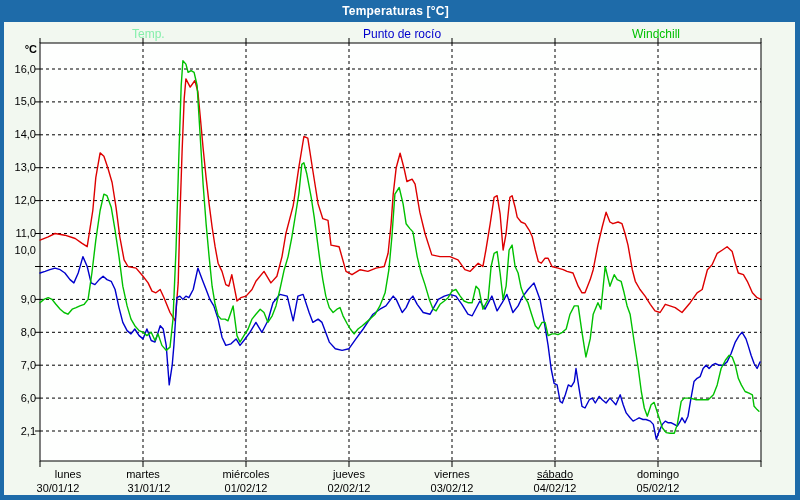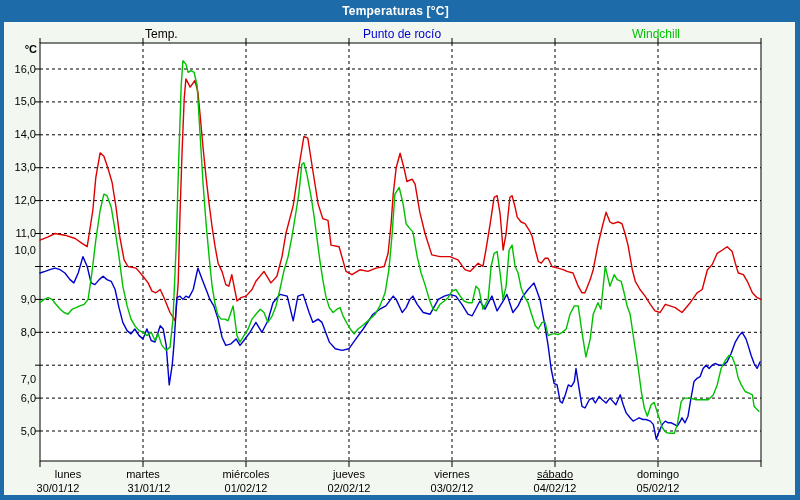--- a/index.html
+++ b/index.html
@@ -21,21 +21,21 @@
 <body>
 
 <div class="window">
   <div class="content"></div>
 
   <div class="titlebar">
     <span>Temperaturas [°C]</span>
   </div>
 
   <div>
-    <span class="legend-item" style="left: 145px; color: #000000;">Temp.</span>
+    <span class="legend-item" style="left: 132px; color: #86efac;">Temp.</span>
     <span class="legend-item" style="left: 363px; color: rgb(0, 0, 204);">Punto de rocío</span>
     <span class="legend-item" style="left: 632px; color: rgb(0, 192, 0);">Windchill</span>
   </div>
 
   <div class="yunit">°C</div>
 
   <svg id="chart-svg" viewBox="0 0 800 500">
       <rect x="40" y="43" width="721" height="418" fill="#fefffe" stroke="#000" stroke-width="1"></rect>
       <line x1="40" y1="69.0" x2="761" y2="69.0" stroke="#000" stroke-width="1" stroke-dasharray="3 3"></line>
       <line x1="35" y1="69.0" x2="40" y2="69.0" stroke="#000" stroke-width="1"></line>
@@ -91,23 +91,23 @@
   <div id="y-labels">
       <div class="ylab" style="top: 63px;">16,0</div>
       <div class="ylab" style="top: 95px;">15,0</div>
       <div class="ylab" style="top: 128px;">14,0</div>
       <div class="ylab" style="top: 161px;">13,0</div>
       <div class="ylab" style="top: 194px;">12,0</div>
       <div class="ylab" style="top: 227px;">11,0</div>
       <div class="ylab" style="top: 244px;">10,0</div>
       <div class="ylab" style="top: 293px;">9,0</div>
       <div class="ylab" style="top: 326px; text-align: right;">8,0</div>
-      <div class="ylab" style="top: 359px; margin-top: 14px;">7,0</div>
+      <div class="ylab" style="top: 359px;">7,0</div>
       <div class="ylab" style="top: 392px;">6,0</div>
-      <div class="ylab" style="top: 425px;">5,0</div>
+      <div class="ylab" style="top: 425px;">2,1</div>
     </div>
   <div id="x-labels">
       <div class="xday" style="left: 23px;">lunes</div>
       <div class="xdate" style="left: 13px;">30/01/12</div>
       <div class="xday" style="left: 98px;">martes</div>
       <div class="xdate" style="left: 104px;">31/01/12</div>
       <div class="xday" style="left: 201px;">miércoles</div>
       <div class="xdate" style="left: 201px;">01/02/12</div>
       <div class="xday" style="left: 304px;">jueves</div>
       <div class="xdate" style="left: 304px;">02/02/12</div>

